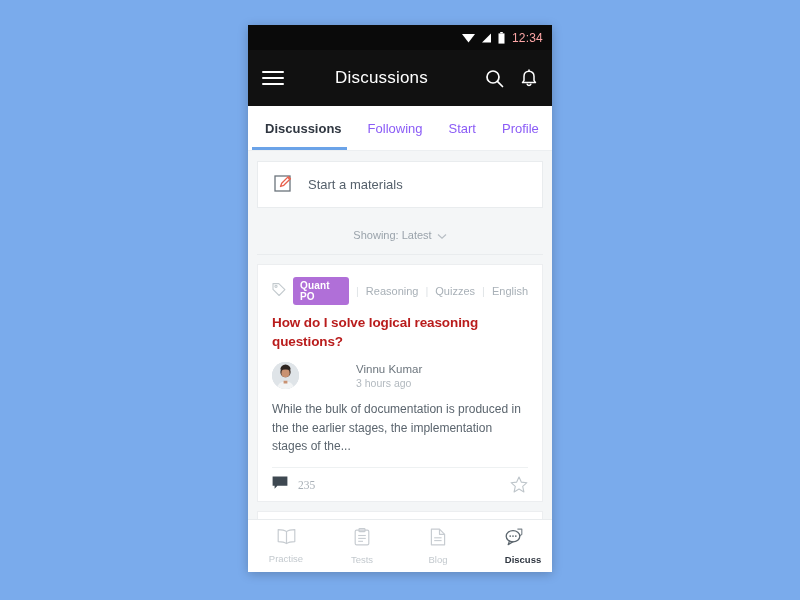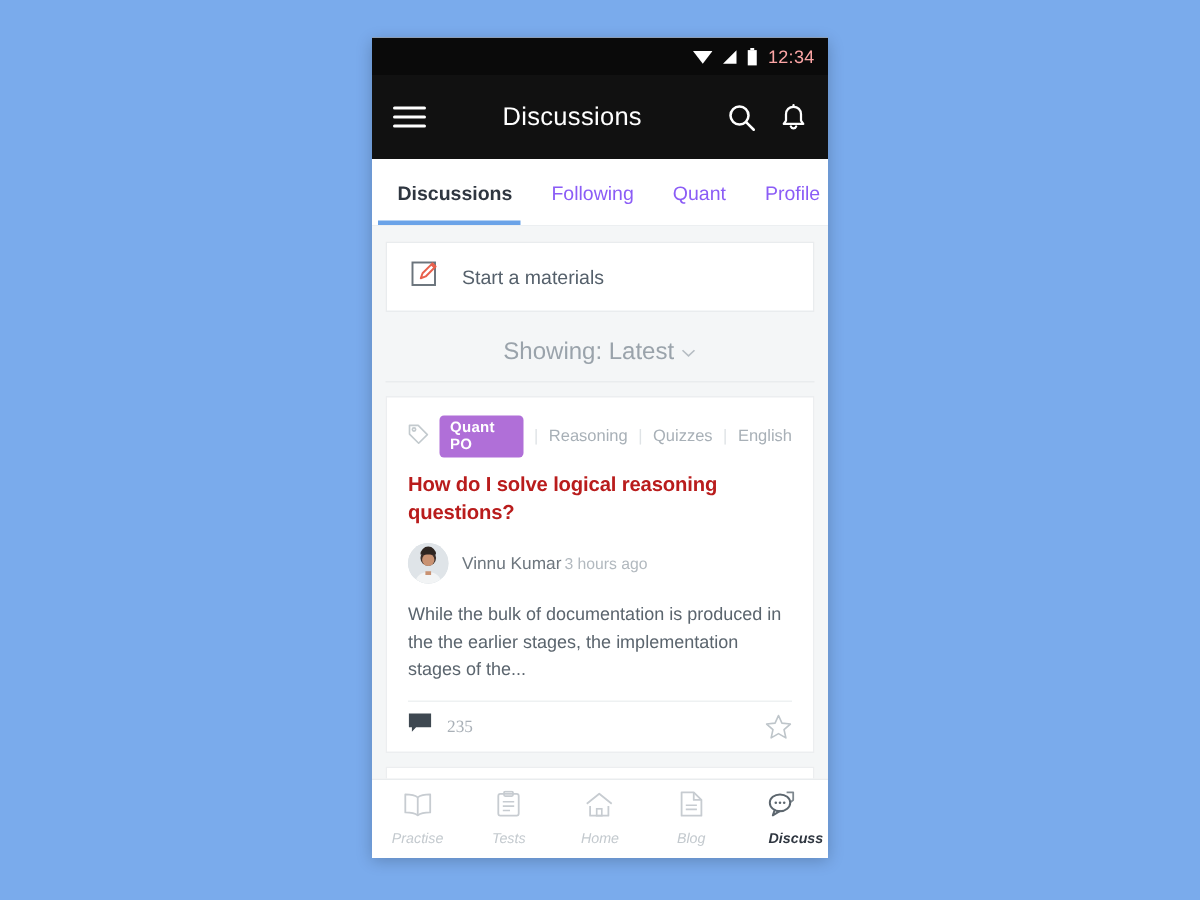--- a/index.html
+++ b/index.html
@@ -142,21 +142,21 @@
   .showing-row {
     height: 40px;
     display: flex;
     align-items: center;
     justify-content: center;
     gap: 5px;
     cursor: pointer;
     border-bottom: 1px solid #e9ecee;
     margin: 7px 9px 0 9px;
   }
-  .showing-text { font-size: 16px; color: #9aa3ab; }
+  .showing-text { font-size: 11px; color: #9aa3ab; }
 
   
   .card {
     background: #ffffff;
     margin: 9px 9px 0 9px;
     border: 1px solid #eceef0;
     padding: 12px 14px 0 14px;
   }
   .tag-row {
     display: flex;
@@ -197,21 +197,21 @@
   }
   .avatar {
     width: 27px;
     height: 27px;
     border-radius: 50%;
     overflow: hidden;
     flex-shrink: 0;
     background: #d7dde2;
   }
   .avatar svg { display: block; }
-  .author-meta { display: flex; gap: 2px; }
+  .author-meta { display: flex; flex-direction: column; gap: 2px; margin-left: 48px; }
   .author-name { font-size: 11.5px; color: #6d767e; cursor: pointer; }
   .author-time { font-size: 10.5px; color: #b2b9bf; }
 
   .card-excerpt {
     margin-top: 11px;
     font-size: 12px;
     color: #5b656e;
     line-height: 1.55;
   }
 
@@ -241,21 +241,20 @@
   }
   .nav-item {
     flex: 1;
     display: flex;
     flex-direction: column;
     align-items: center;
     justify-content: center;
     gap: 4px;
     cursor: pointer;
     height: 100%;
-    font-style: italic;
   }
   .nav-label { font-size: 9.5px; color: #c3c9ce; }
   .nav-item.active .nav-label { color: #2f3640; font-weight: bold; margin-left: 18px; }
 </style>
 </head>
 <body>
 
 <div class="phone">
 
   <div class="status-bar">
@@ -298,21 +297,21 @@
           <path d="M9 1v1.2" stroke="#ffffff" stroke-width="1.5" stroke-linecap="round"></path>
           <path d="M7.2 15.3a1.9 1.9 0 0 0 3.6 0" fill="none" stroke="#ffffff" stroke-width="1.5" stroke-linecap="round"></path>
         </svg>
       </span>
     </div>
   </div>
 
   <div class="tabs">
     <div class="tab active">Discussions</div>
     <div class="tab">Following</div>
-    <div class="tab">Quant</div>
+    <div class="tab">Start</div>
     <div class="tab">Profile</div>
     <div class="tab-indicator"></div>
   </div>
 
   <div class="screen-body">
 
     <div class="compose-wrap">
       <div class="compose">
         <span>
           <svg width="20" height="20" viewBox="0 0 20 20">
@@ -423,30 +422,20 @@
             <rect x="5" y="0.7" width="6" height="3" rx="0.8" fill="none" stroke="#c7ccd1" stroke-width="1.2"></rect>
             <line x1="4.2" y1="7.5" x2="11.8" y2="7.5" stroke="#c7ccd1" stroke-width="1.1"></line>
             <line x1="4.2" y1="10.4" x2="11.8" y2="10.4" stroke="#c7ccd1" stroke-width="1.1"></line>
             <line x1="4.2" y1="13.3" x2="9" y2="13.3" stroke="#c7ccd1" stroke-width="1.1"></line>
           </svg>
         </span>
         <span class="nav-label">Tests</span>
       </div>
       <div class="nav-item">
         <span>
-          <svg width="19" height="17" viewBox="0 0 19 17">
-            <path d="M1.2 7.8L9.5 1.2l8.3 6.6" fill="none" stroke="#c7ccd1" stroke-width="1.2" stroke-linejoin="round"></path>
-            <path d="M3.4 9.4v6.4h12.2V9.4" fill="none" stroke="#c7ccd1" stroke-width="1.2" stroke-linejoin="round"></path>
-            <rect x="7.8" y="11.2" width="3.4" height="4.6" fill="none" stroke="#c7ccd1" stroke-width="1.1"></rect>
-          </svg>
-        </span>
-        <span class="nav-label">Home</span>
-      </div>
-      <div class="nav-item">
-        <span>
           <svg width="16" height="18" viewBox="0 0 16 18">
             <path d="M1.4 1.2h8.1l5.1 5.1v10.5H1.4z" fill="none" stroke="#c7ccd1" stroke-width="1.2" stroke-linejoin="round"></path>
             <path d="M9.5 1.2v5.1h5.1" fill="none" stroke="#c7ccd1" stroke-width="1.2" stroke-linejoin="round"></path>
             <line x1="4.2" y1="9.8" x2="11.6" y2="9.8" stroke="#c7ccd1" stroke-width="1.1"></line>
             <line x1="4.2" y1="12.6" x2="11.6" y2="12.6" stroke="#c7ccd1" stroke-width="1.1"></line>
           </svg>
         </span>
         <span class="nav-label">Blog</span>
       </div>
       <div class="nav-item active">

